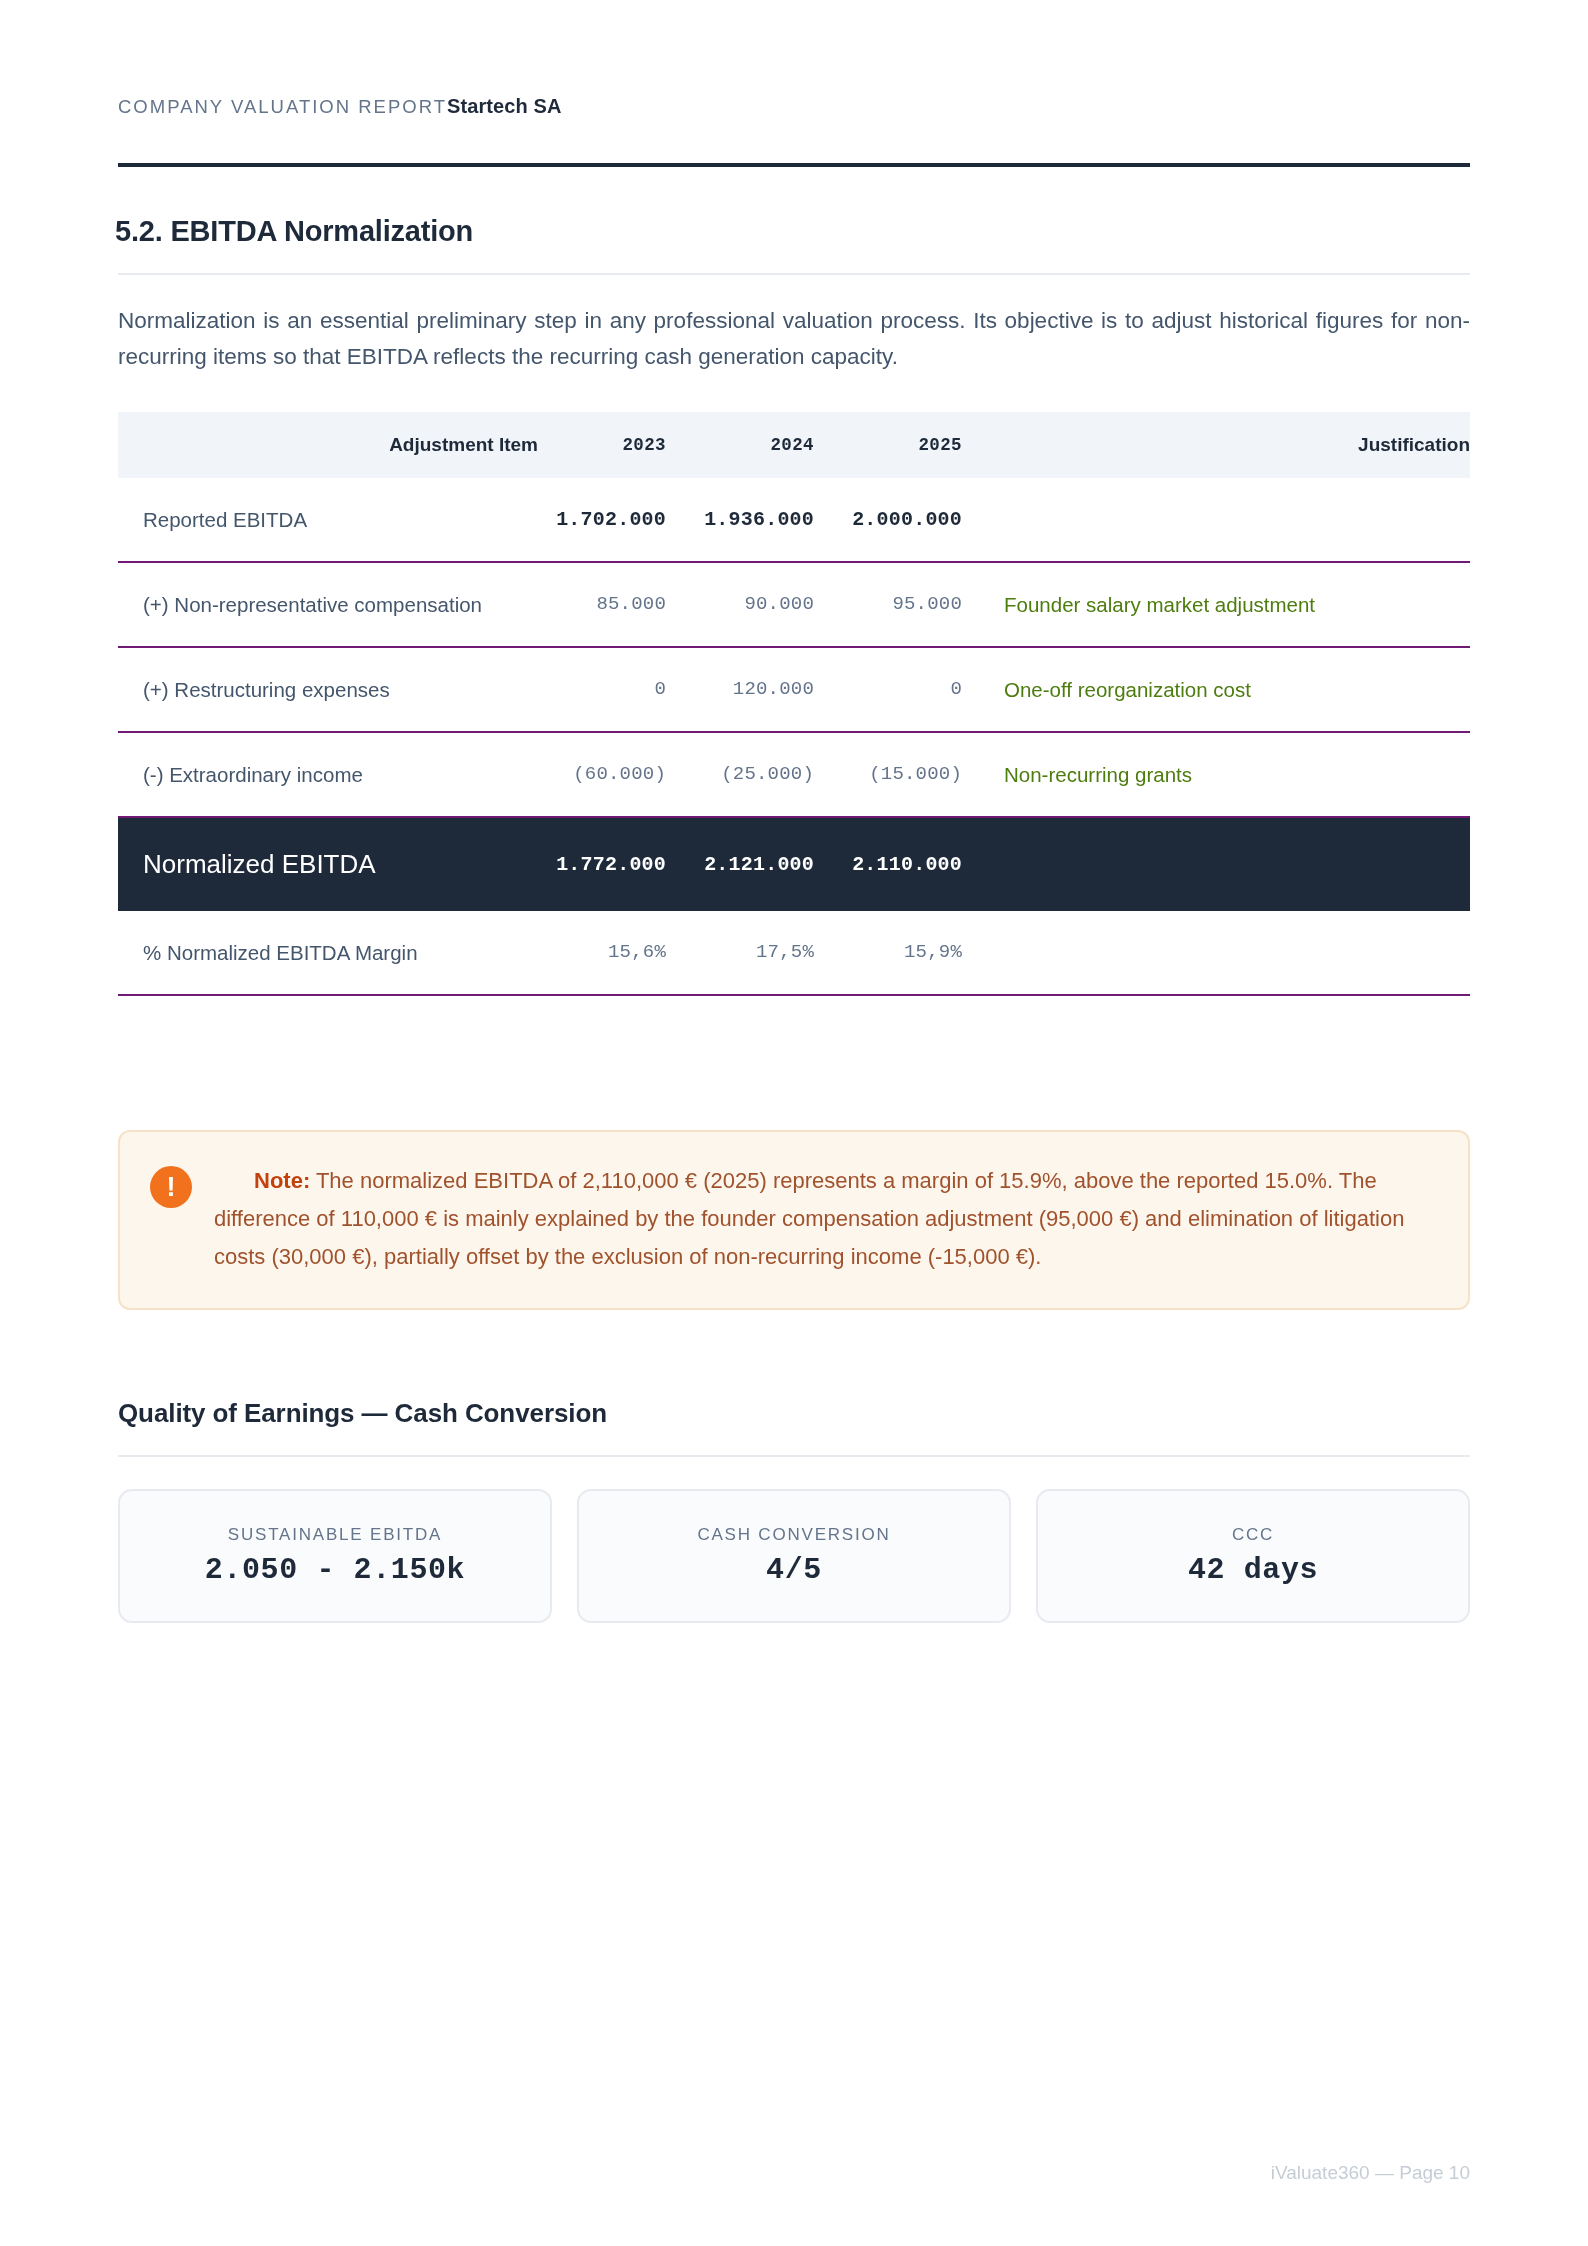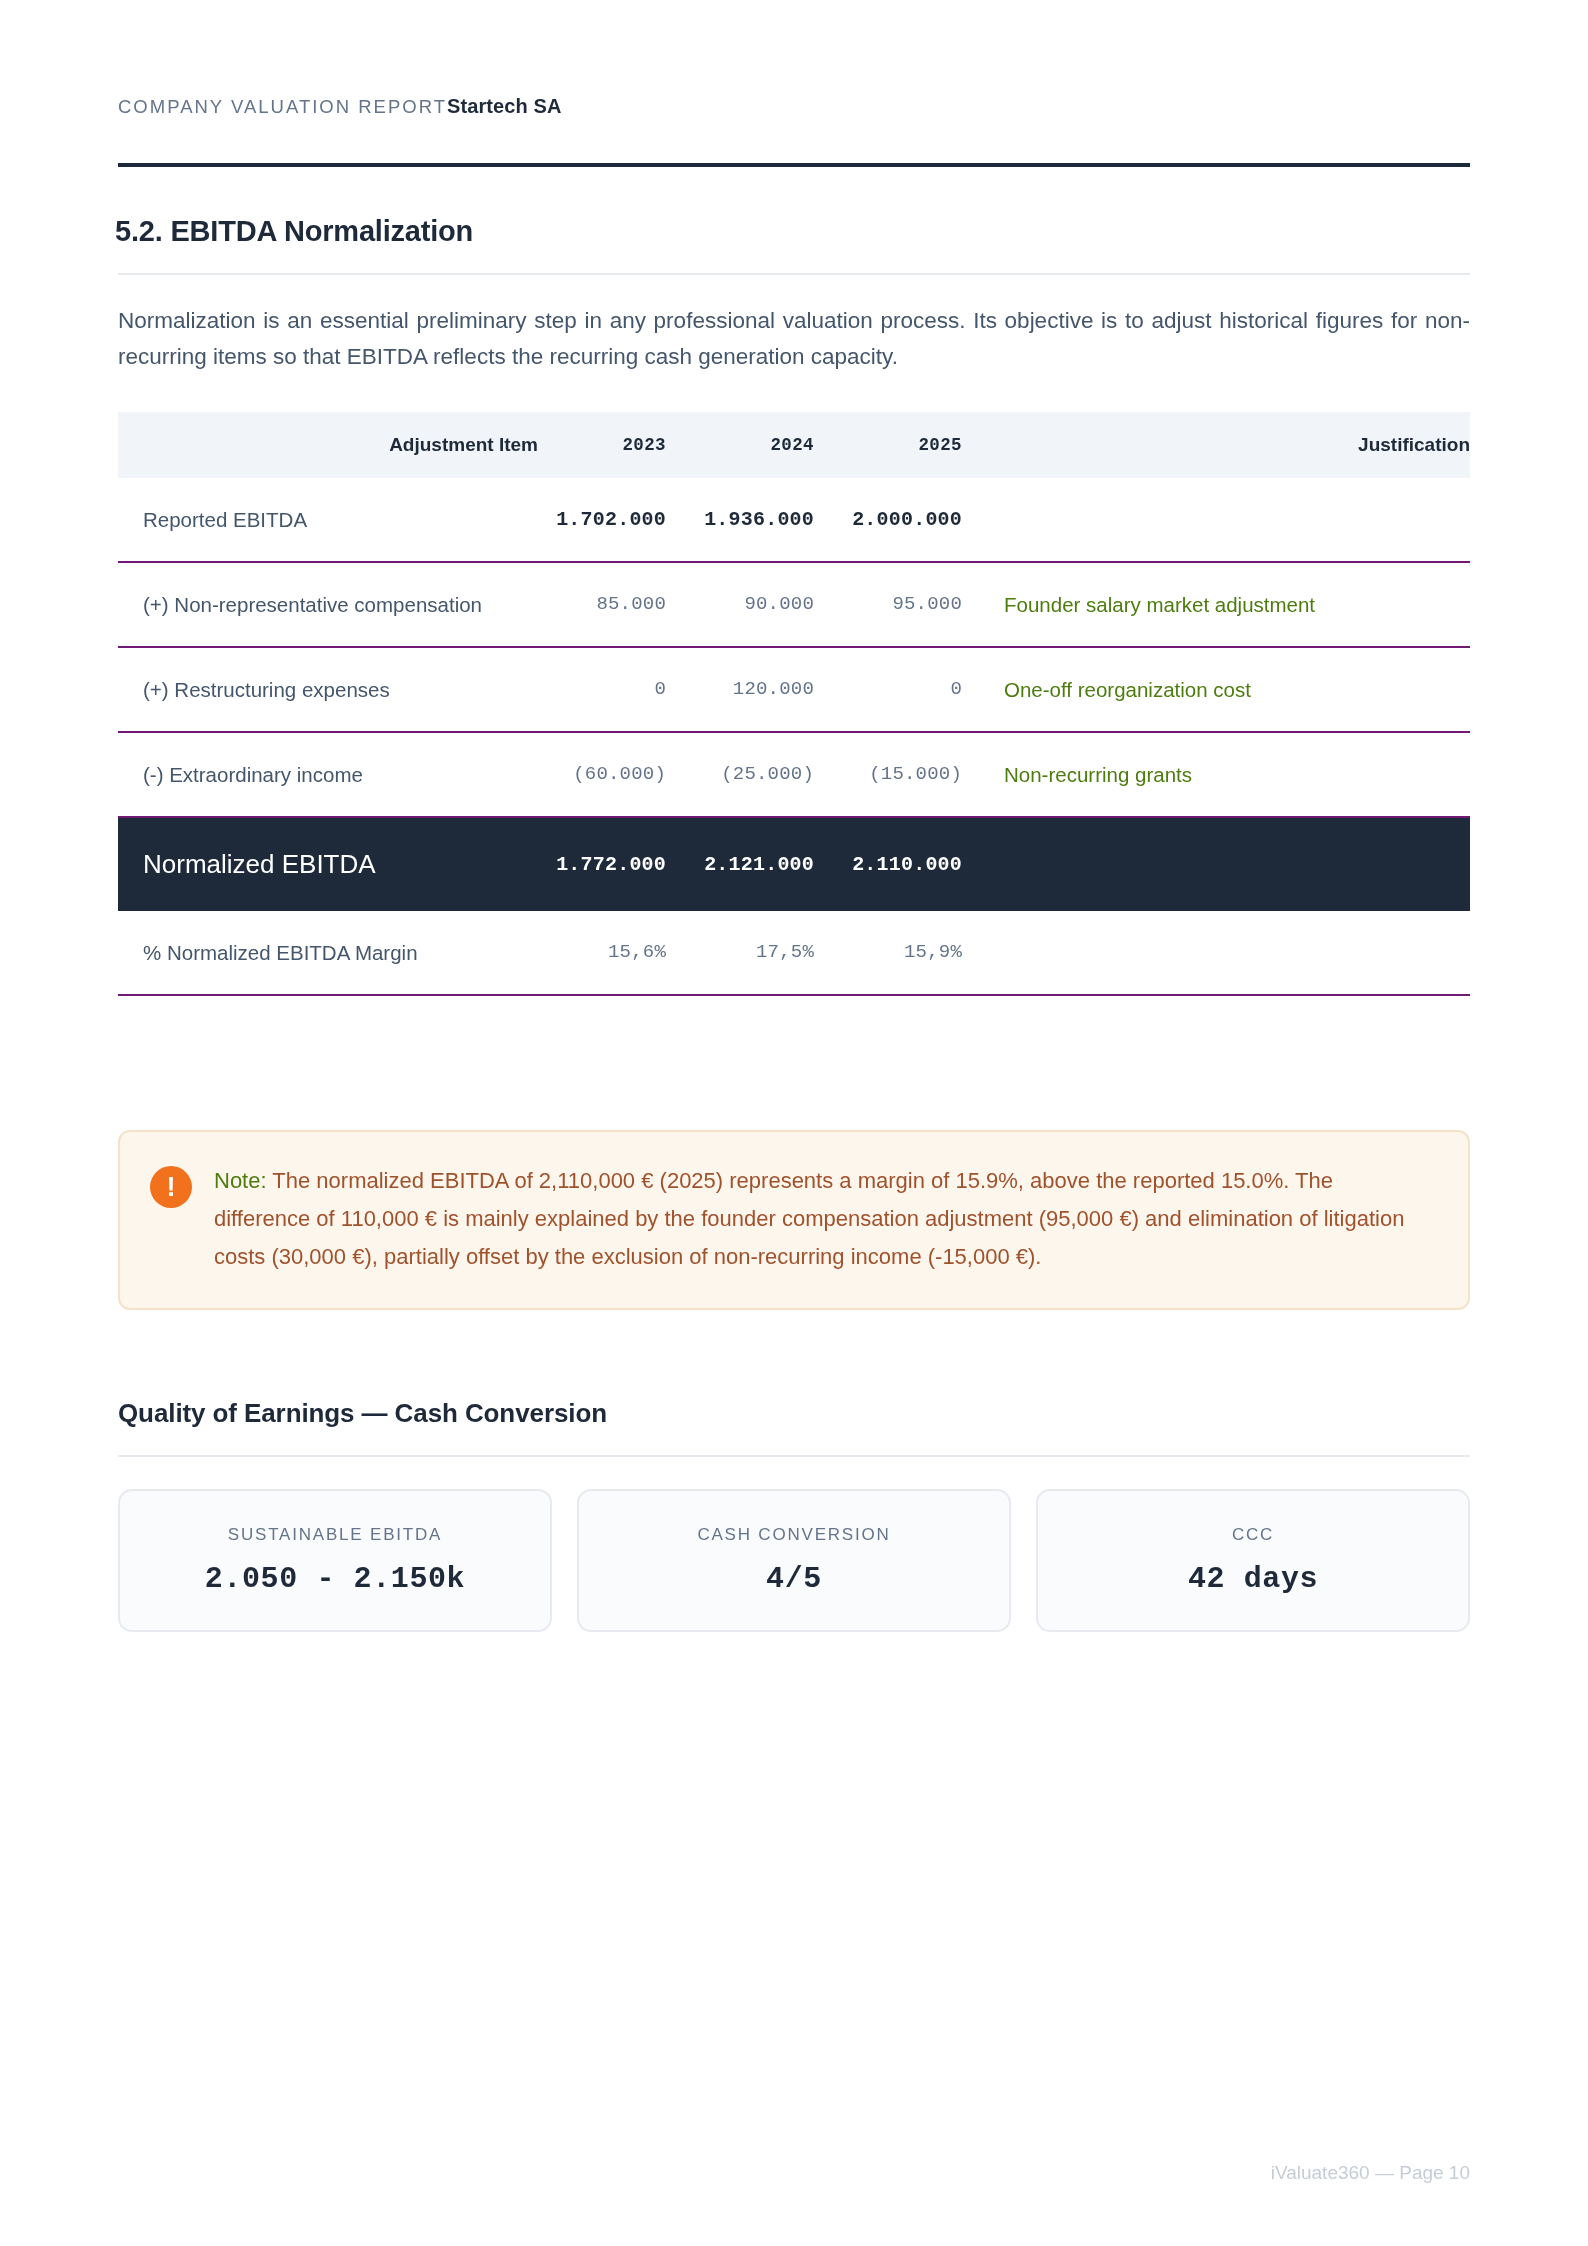--- a/index.html
+++ b/index.html
@@ -214,22 +214,23 @@
     text-align: center;
     margin-top: 4px;
     font-family: "Liberation Sans", sans-serif;
   }
   .note-body {
     font-size: 22px;
     line-height: 38px;
     color: #a0522d;
   }
   .note-body .note-label {
-    font-weight: 400;
-    color: #4d7c0f;
+    font-weight: 700;
+    color: #c2410c;
+    margin-left: 40px;
   }
 
   
   .sub-title {
     position: absolute;
     left: 118px;
     right: 118px;
     top: 1398px;
     font-size: 26px;
     font-weight: 700;
@@ -260,21 +261,21 @@
     border: 2px solid #e7ebf0;
     border-radius: 14px;
     padding: 34px 14px 34px 14px;
     text-align: center;
   }
   .kpi-label {
     font-size: 17px;
     letter-spacing: 1.8px;
     color: #64748b;
     text-transform: uppercase;
-    margin-bottom: 17px;
+    margin-bottom: 8px;
   }
   .kpi-value {
     font-family: "Liberation Mono", "DejaVu Sans Mono", monospace;
     font-size: 30px;
     font-weight: 700;
     color: #1e2a3a;
     letter-spacing: 0.6px;
   }
 
   

